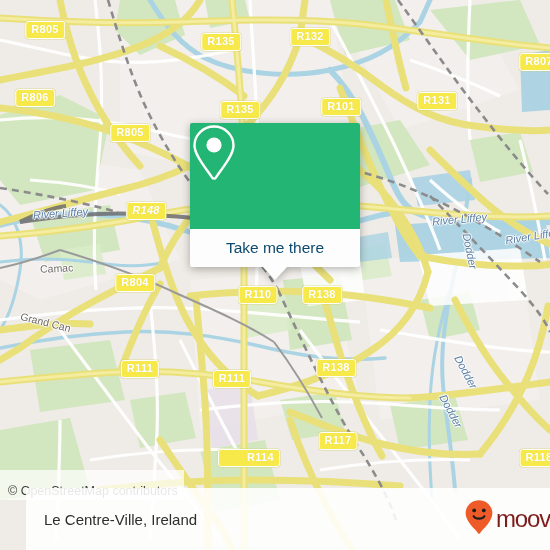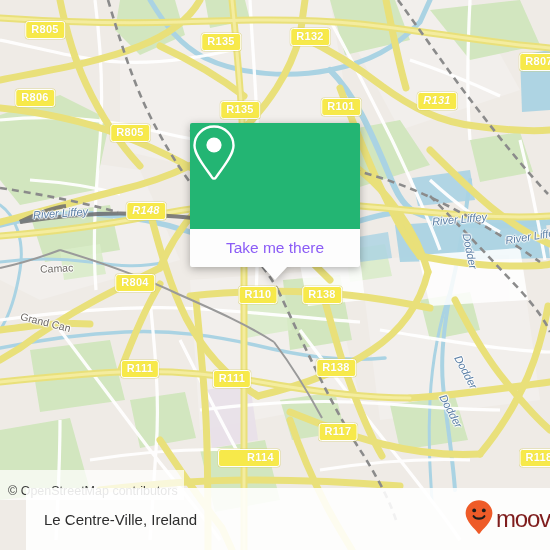--- a/index.html
+++ b/index.html
@@ -86,21 +86,21 @@
     justify-content: center;
   }
   #popup-green svg { display: block; }
   #popup-action {
     background: #fdfdfd;
     height: 38px;
     border-radius: 0 0 2px 2px;
     display: flex;
     align-items: center;
     justify-content: center;
-    color: #8b5cf6;
+    color: #0c4a6e;
     font-size: 15.5px;
     cursor: pointer;
   }
   #popup-tail {
     position: absolute;
     left: 50%;
     bottom: -13px;
     margin-left: -13px;
     width: 0; height: 0;
     border-left: 13px solid transparent;
@@ -335,31 +335,31 @@
       </g>
     </svg>
 
     <div>
       <div class="shield" style="left:45px;  top:30px;">R805</div>
       <div class="shield" style="left:221px; top:42px;">R135</div>
       <div class="shield" style="left:310px; top:37px;">R132</div>
       <div class="shield" style="left:35px;  top:98px;">R806</div>
       <div class="shield" style="left:240px; top:110px;">R135</div>
       <div class="shield" style="left:341px; top:107px;text-align:right;">R101</div>
-      <div class="shield" style="left:437px; top:101px;font-style:italic;">R131</div>
+      <div class="shield" style="left:437px; top:101px;">R131</div>
       <div class="shield" style="left:539px; top:62px;">R807</div>
       <div class="shield" style="left:130px; top:133px;">R805</div>
       <div class="shield" style="left:146px; top:211px;font-style:italic;">R148</div>
       <div class="shield" style="left:135px; top:283px;">R804</div>
       <div class="shield" style="left:229px; top:295px;margin-left:29px;">R110</div>
       <div class="shield" style="left:322px; top:295px;">R138</div>
       <div class="shield" style="left:140px; top:369px;">R111</div>
       <div class="shield" style="left:232px; top:379px;">R111</div>
       <div class="shield" style="left:336px; top:368px;">R138</div>
-      <div class="shield" style="left:338px; top:432px;">R117</div>
+      <div class="shield" style="left:338px; top:441px;">R117</div>
       <div class="shield" style="left:249px; top:458px;padding-left:28px;">R114</div>
       <div class="shield" style="left:539px; top:458px;">R118</div>
     </div>
 
     <div>
       <div class="waterlabel" style="left:33px;  top:207px; transform:rotate(-4deg);">River Liffey</div>
       <div class="waterlabel" style="left:432px; top:213px; transform:rotate(-5deg);">River Liffey</div>
       <div class="waterlabel" style="left:505px; top:230px; transform:rotate(-9deg);">River Liffey</div>
       <div class="waterlabel" style="left:452px; top:245px; transform:rotate(78deg);">Dodder</div>
       <div class="waterlabel" style="left:448px; top:366px; transform:rotate(62deg);">Dodder</div>

